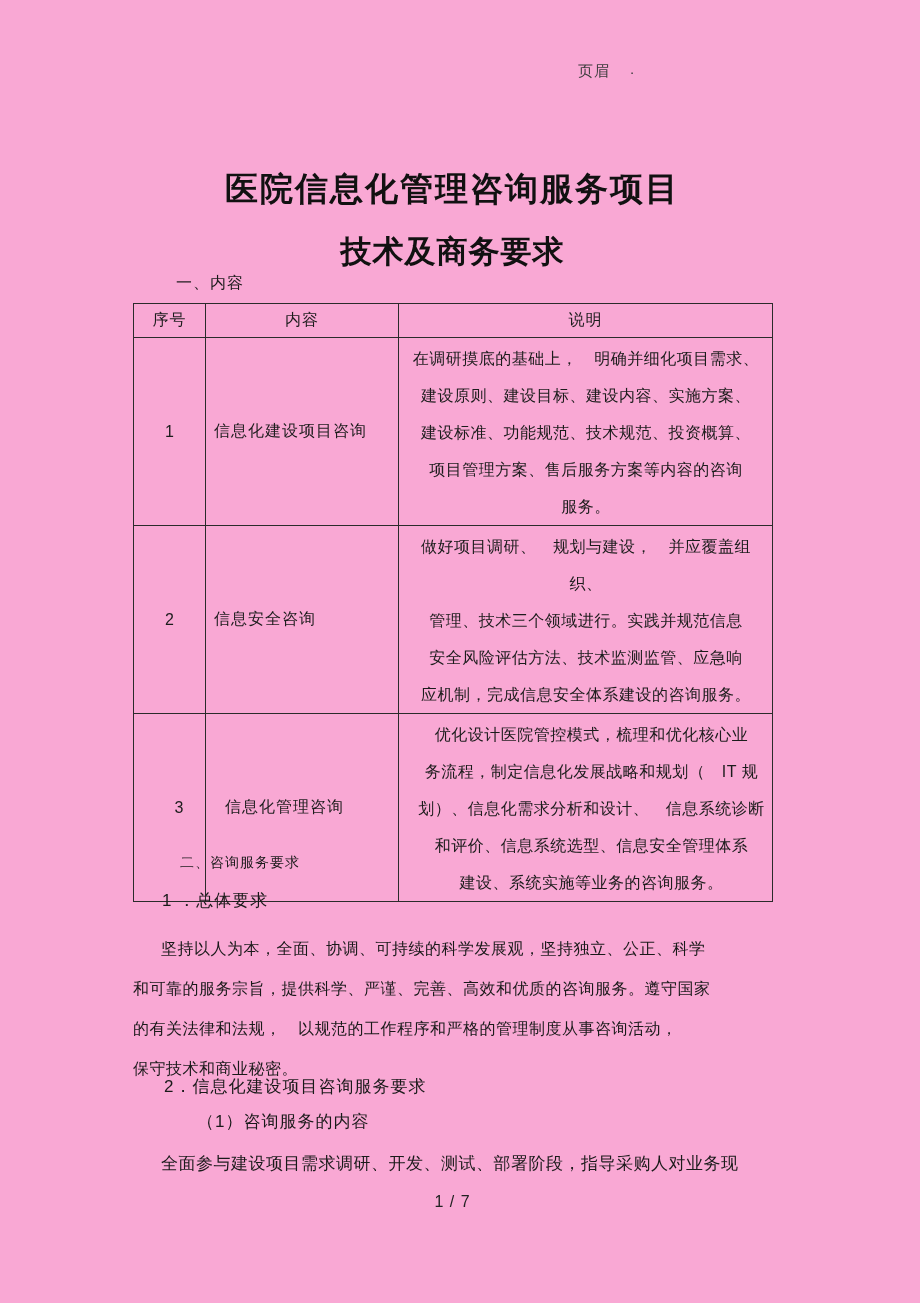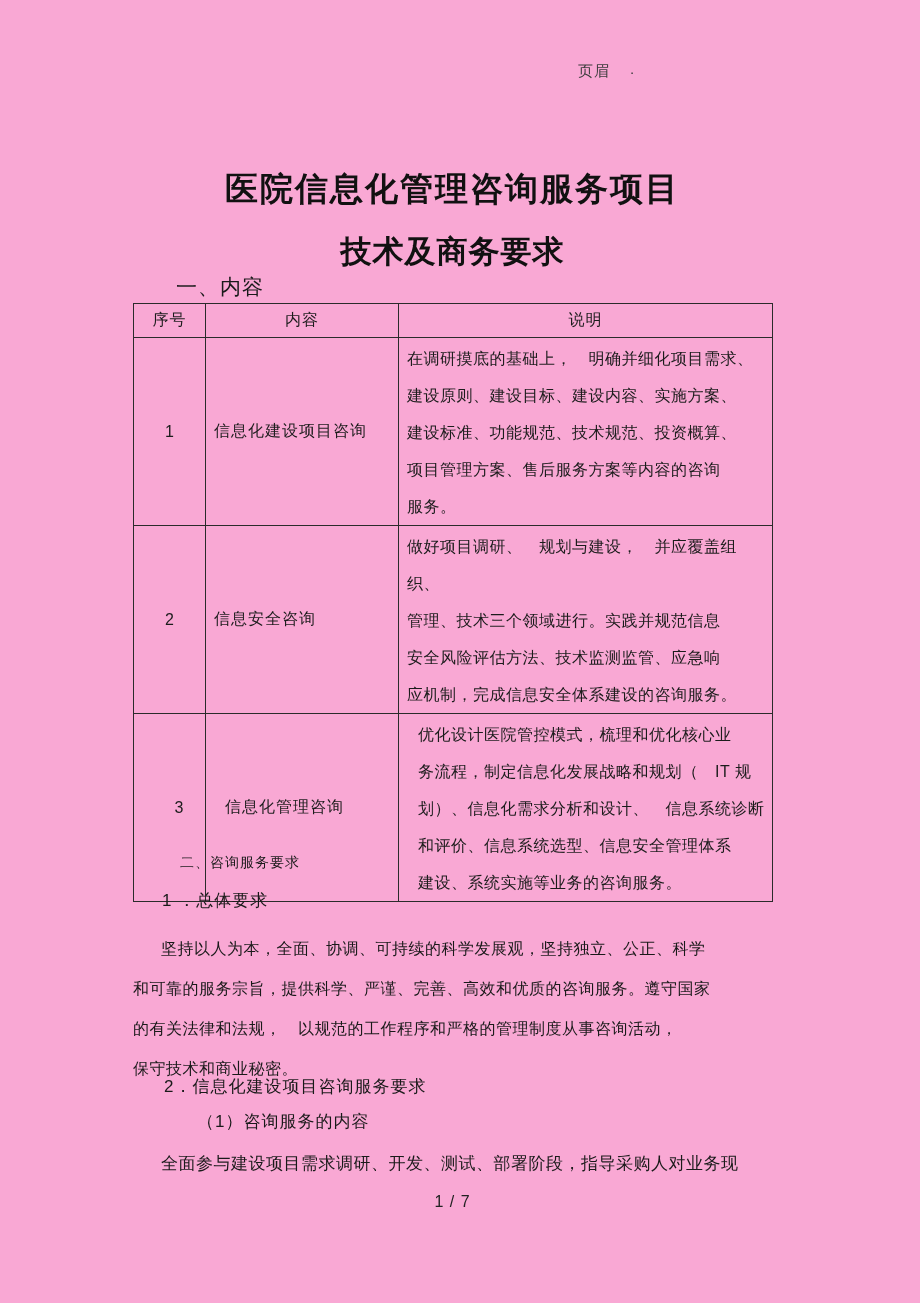--- a/index.html
+++ b/index.html
@@ -38,21 +38,21 @@
     top: 231px; left: 133px; width: 639px;
     text-align: center;
     font-size: 31px;
     letter-spacing: 1px;
     font-weight: 600;
     color: #111;
   }
 
   .sec1-heading {
     top: 273px; left: 176px;
-    font-size: 21px; letter-spacing: 1px; text-align: right;
+    font-size: 16px; letter-spacing: 1px; text-align: right;
   }
 
   table.content-table {
     position: absolute;
     top: 303px; left: 133px;
     width: 639px;
     border-collapse: collapse;
     table-layout: fixed;
   }
   .content-table td, .content-table th {
@@ -66,20 +66,21 @@
   .content-table col.c-desc { width: 374px; }
   .content-table tr.head th { height: 34px; text-align: center; letter-spacing: 1px; }
   .content-table td.cell-no { text-align: center; vertical-align: middle; }
   .content-table td.cell-content { text-align: left; vertical-align: middle; padding-left: 8px; letter-spacing: 1px; }
   .content-table td.cell-desc {
     vertical-align: top;
     padding: 2px 7px 0 8px;
     line-height: 37px;
     letter-spacing: 0.5px;
     overflow: hidden;
+    text-align: center;
   }
   .content-table tr.r1 td { height: 186px; }
   .content-table tr.r2 td { height: 146px; margin-left: 24px; }
   .content-table tr.r3 td { height: 175px; padding-left: 19px; }
 
   .sec2-heading { top: 854px; left: 180px; font-size: 14px; letter-spacing: 1px; }
   .sub1-heading { top: 889px; left: 162px; font-size: 17px; letter-spacing: 1px; }
 
   .body-para-1 {
     top: 929px; left: 133px; width: 641px;

